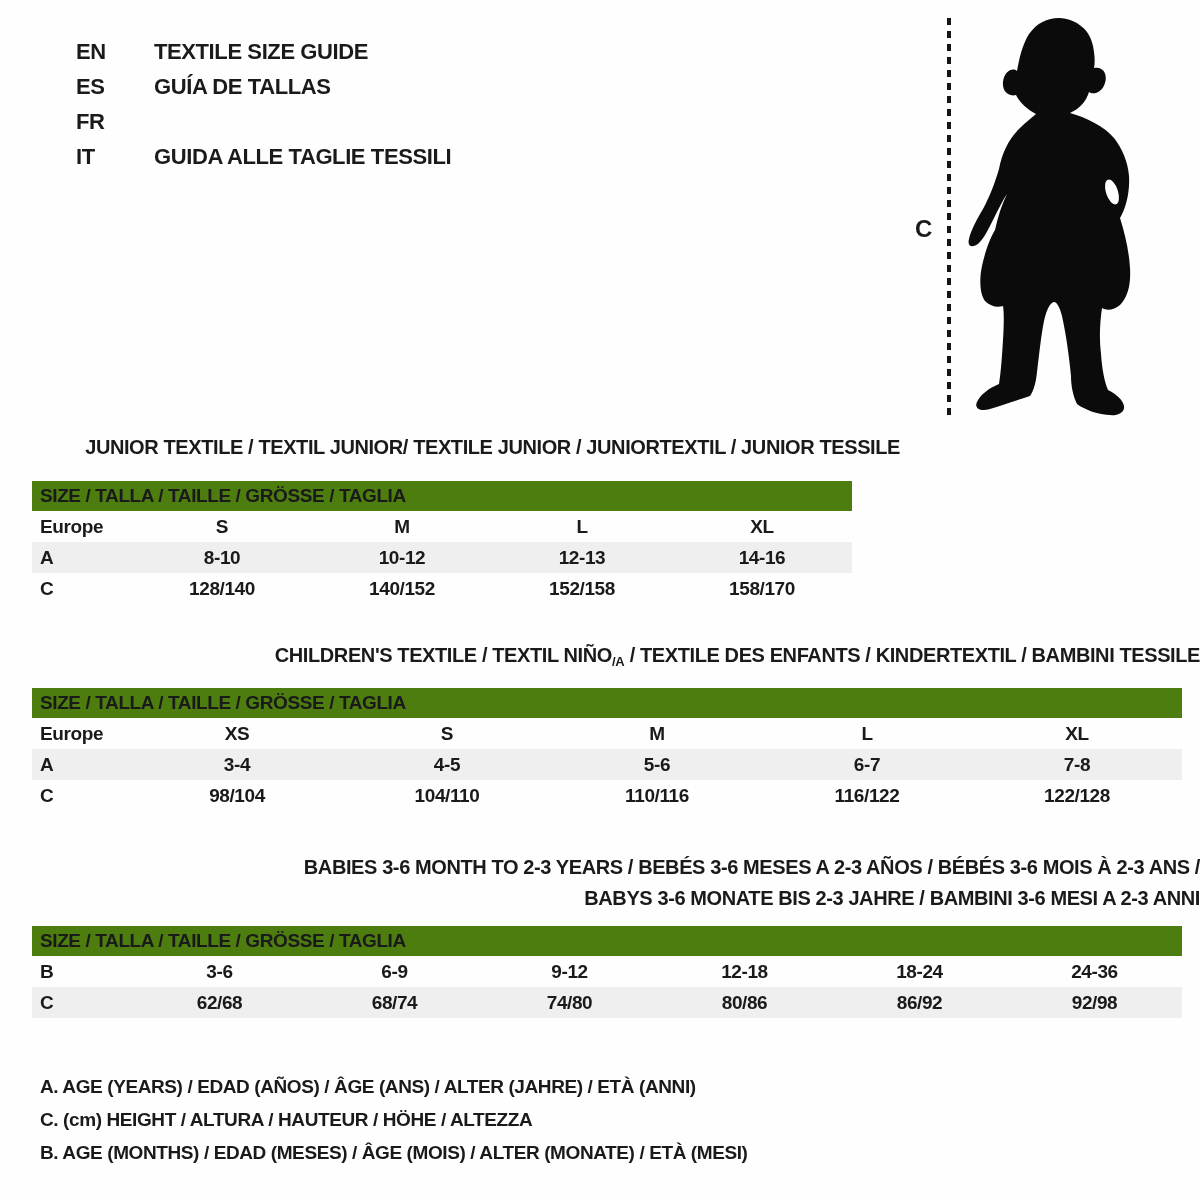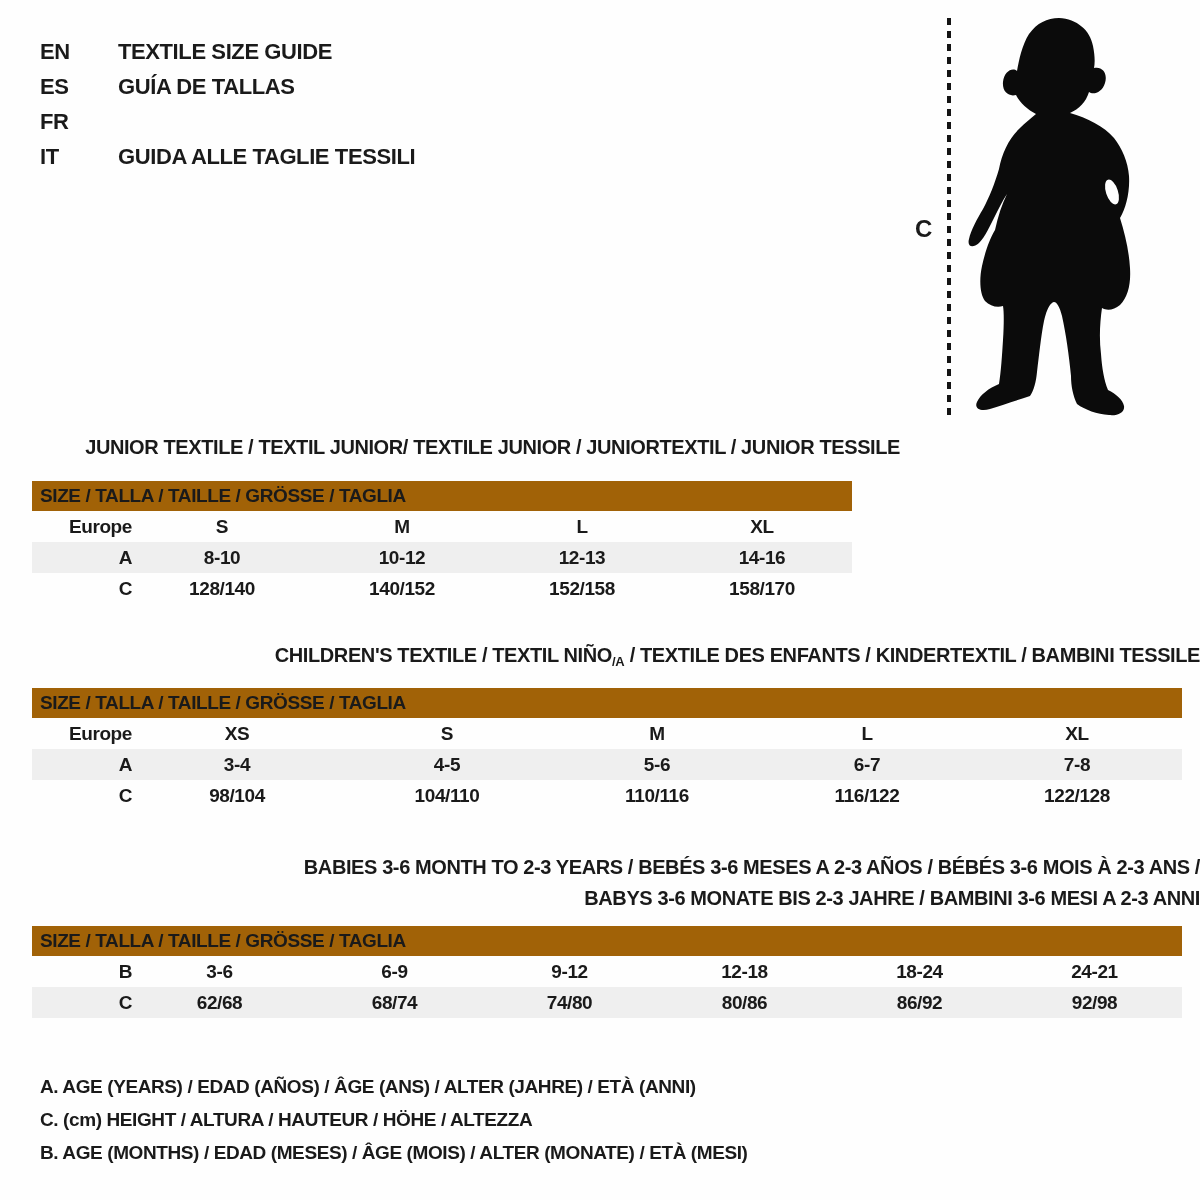--- a/index.html
+++ b/index.html
@@ -4,44 +4,44 @@
 <style>
   html,body{margin:0;padding:0;}
   body{
     width:1200px;height:1200px;position:relative;background:#fefefe;
     font-family:"Liberation Sans","DejaVu Sans",sans-serif;
     color:#1a1a1a;font-weight:700;letter-spacing:-0.4px;
     overflow:hidden;
   }
   
   .langs{position:absolute;left:40px;top:34px;}
-  .lang-row{display:flex;height:35px;align-items:center;font-size:22px;}
+  .lang-row{display:flex;height:35px;align-items:center;font-size:22px;margin-left:36px;}
   .lang-code{width:78px;}
   
   .measure-line{
     position:absolute;left:947px;top:18px;width:4px;height:397px;
     background:repeating-linear-gradient(to bottom,#141414 0 7px,transparent 7px 13px);
   }
   .height-label{position:absolute;left:915px;top:215px;font-size:24px;}
   .baby{position:absolute;left:962px;top:16px;}
   
   .sec-title{position:absolute;left:32px;padding-left:8px;font-size:20px;line-height:23px;text-align:right;}
   #junior-title{top:436px;width:860px;}
   #children-title{top:644px;width:1160px;}
   #babies-title{top:852px;width:1160px;line-height:31px;}
   .sub{font-size:13px;vertical-align:-4px;letter-spacing:-0.2px;}
   
   .size-table{position:absolute;left:32px;font-size:19px;}
   #junior-table{top:481px;width:820px;}
   #children-table{top:688px;width:1150px;}
   #babies-table{top:926px;width:1150px;}
-  .thead{height:30px;background:#a16207;display:flex;align-items:center;padding-left:8px;font-size:19px;}
+  .thead{height:30px;background:#4d7c0f;display:flex;align-items:center;padding-left:8px;font-size:19px;}
   .trow{height:31px;display:flex;align-items:center;}
   .trow.stripe{background:#efefef;}
-  .tlabel{width:100px;padding-left:8px;box-sizing:border-box;text-align:right;}
+  .tlabel{width:100px;padding-left:8px;box-sizing:border-box;}
   .tcell{flex:1;text-align:center;}
   
   .legend{position:absolute;left:40px;top:1070px;font-size:19px;line-height:33px;}
 </style>
 </head>
 <body>
 
 <div class="langs">
   <div class="lang-row">
     <span class="lang-code">EN</span>
@@ -172,21 +172,21 @@
 </div>
 <div class="size-table" id="babies-table">
   <div class="thead">SIZE / TALLA / TAILLE / GRÖSSE / TAGLIA</div>
   <div class="trow">
     <div class="tlabel">B</div>
     <div class="tcell">3-6</div>
     <div class="tcell">6-9</div>
     <div class="tcell">9-12</div>
     <div class="tcell">12-18</div>
     <div class="tcell">18-24</div>
-    <div class="tcell">24-21</div>
+    <div class="tcell">24-36</div>
   </div>
   <div class="trow stripe">
     <div class="tlabel">C</div>
     <div class="tcell">62/68</div>
     <div class="tcell">68/74</div>
     <div class="tcell">74/80</div>
     <div class="tcell">80/86</div>
     <div class="tcell">86/92</div>
     <div class="tcell">92/98</div>
   </div>

